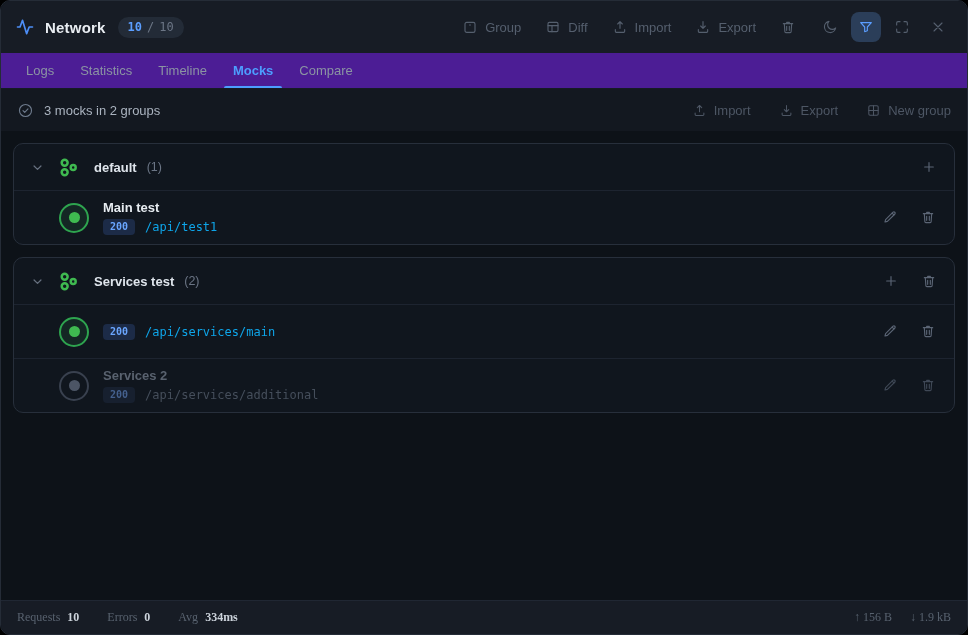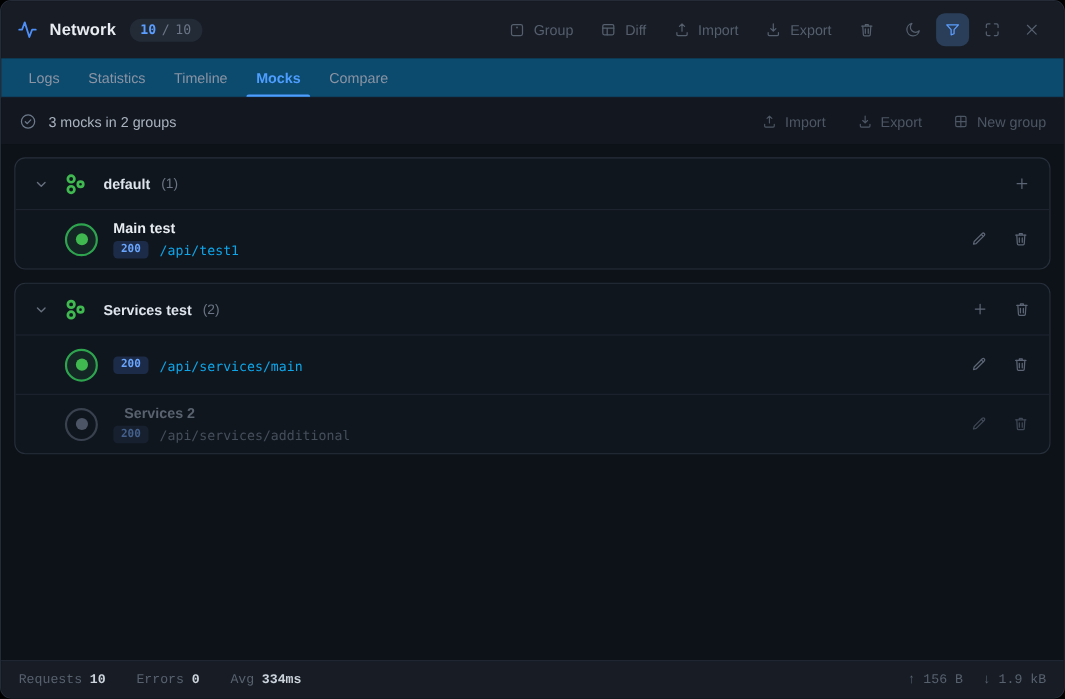--- a/index.html
+++ b/index.html
@@ -15,21 +15,21 @@
   .counter .sep, .counter .tot { color:#6c7686; }
   .header-actions { margin-left:auto; display:flex; align-items:center; gap:2px; }
   .hbtn { display:flex; align-items:flex-end; gap:7px; color:#555f6e; font-size:13px; background:none; border:none; padding:6px 11px; cursor:pointer; font-family:inherit; }
   .hbtn svg { width:16px; height:16px; }
   .icon-btn { width:30px; height:30px; display:flex; align-items:center; justify-content:center; color:#555f6e; background:none; border:none; border-radius:8px; cursor:pointer; margin-left:4px; }
   .icon-btn svg { width:16px; height:16px; }
   .icon-btn.active { background:#2b3e59; color:#5b9eff; }
   .gap-l { margin-left:10px; }
 
   
-  .tabs { height:36px; background:#0c4a6e; display:flex; align-items:stretch; padding:0 16px; gap:8px; flex:0 0 auto; border-bottom:1px solid #151b24; }
+  .tabs { height:36px; background:#4c1d95; display:flex; align-items:stretch; padding:0 16px; gap:8px; flex:0 0 auto; border-bottom:1px solid #151b24; }
   .tab { position:relative; display:flex; align-items:center; padding:0 9px; font-size:13px; color:#8b94a3; cursor:pointer; }
   .tab.active { color:#4d9eff; font-weight:600; }
   .tab.active::after { content:""; position:absolute; left:0; right:0; bottom:0; height:2px; background:#4d9eff; border-radius:2px 2px 0 0; }
 
   
   .subheader { height:42px; background:#131820; display:flex; align-items:center; padding:0 16px; gap:10px; flex:0 0 auto; }
   .check-icon { width:17px; height:17px; color:#6d7a8c; display:flex; }
   .sub-summary { color:#aab3bf; font-size:13px; }
   .sub-actions { margin-left:auto; display:flex; gap:28px; }
   .sub-btn { display:flex; align-items:center; gap:7px; color:#4d5664; font-size:13px; background:none; border:none; cursor:pointer; font-family:inherit; }
@@ -45,33 +45,33 @@
   .gcount { font-size:12.5px; color:#6b7585; margin-left:1px; }
   .ghead-actions, .row-actions { margin-left:auto; display:flex; gap:21px; align-items:center; }
   .row-iconbtn { color:#5b6575; background:none; border:none; width:17px; height:17px; padding:0; cursor:pointer; display:flex; }
   .row-iconbtn svg { width:16px; height:16px; }
 
   .mock-row { display:flex; align-items:center; min-height:54px; padding:0 17px 0 45px; border-top:1px solid #1d2430; gap:14px; }
   .toggle { width:30px; height:30px; border-radius:50%; border:2px solid #2ea44f; background:rgba(46,164,79,.12); display:flex; align-items:center; justify-content:center; flex:0 0 auto; cursor:pointer; }
   .toggle .dot { width:11px; height:11px; border-radius:50%; background:#3fb950; }
   .mock-info { display:flex; flex-direction:column; gap:4px; padding:9px 0; }
   .mock-title { font-size:13px; font-weight:700; color:#e7ecf1; }
-  .mock-sub { display:flex; align-items:flex-end; gap:10px; }
+  .mock-sub { display:flex; align-items:center; gap:10px; }
   .status-badge { font-family:"DejaVu Sans Mono",monospace; font-size:10px; font-weight:700; color:#6aa6ff; background:#1c2b47; border-radius:4px; padding:2px 7px 3px; }
   .mock-path { font-family:"DejaVu Sans Mono",monospace; font-size:12px; color:#0ea5e9; }
 
   .mock-row.disabled .toggle { border-color:#39414f; background:transparent; }
   .mock-row.disabled .toggle .dot { background:#4c5565; }
-  .mock-row.disabled .mock-title { color:#59626f;margin-left:10px; }
+  .mock-row.disabled .mock-title { color:#59626f; }
   .mock-row.disabled .status-badge { color:#44608d; background:#17202f; }
   .mock-row.disabled .mock-path { color:#454e5b; }
   .mock-row.disabled .row-iconbtn { color:#3f4856; }
 
   
-  .footer { height:34px; background:#171c25; border-top:1px solid #202733; display:flex; align-items:center; padding:16px 16px; font-family:Liberation Mono, monospace; font-size:12px; flex:0 0 auto; }
+  .footer { height:34px; background:#171c25; border-top:1px solid #202733; display:flex; align-items:center; padding:16px 16px; font-family:Liberation Serif, serif; font-size:12px; flex:0 0 auto; }
   .stat { margin-right:28px; color:#58626f; display:flex; gap:7px; }
   .stat b { color:#ccd3db; font-weight:700; }
   .traffic { margin-left:auto; display:flex; gap:18px; color:#58626f; }
 </style>
 </head>
 <body>
 
 <div class="panel">
 
   <div class="header">

